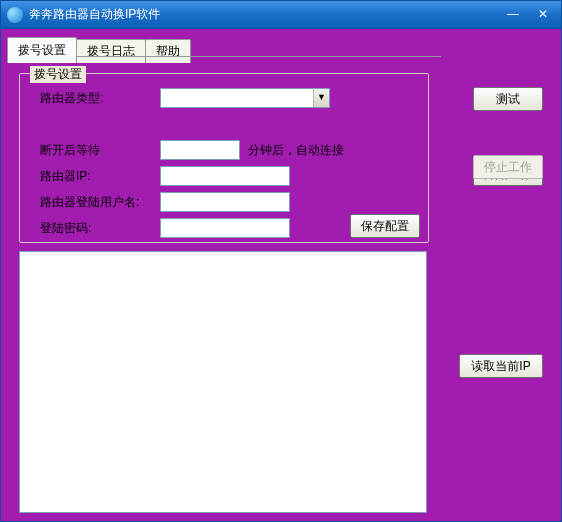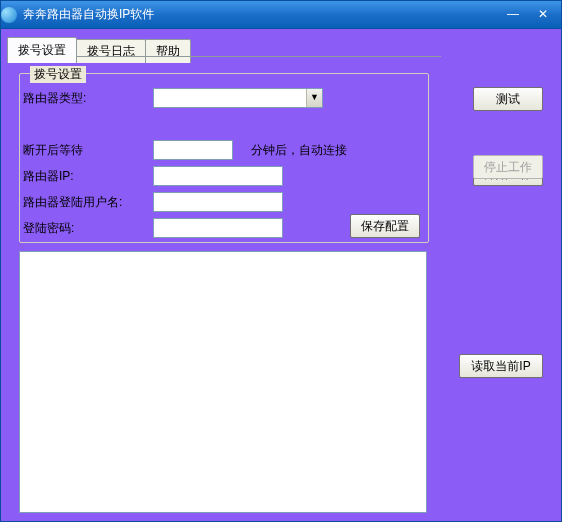--- a/index.html
+++ b/index.html
@@ -19,20 +19,21 @@
   display: flex;
   flex-direction: column;
 }
 .titlebar {
   height: 28px;
   background: linear-gradient(to bottom, #3e95e8 0%, #1c6fc9 50%, #0a5fb8 100%);
   display: flex;
   align-items: center;
   color: #fff;
   font-size: 12px;
+  padding-left: 6px;
   border-bottom: 1px solid #0a4f9c;
 }
 .app-icon {
   width: 16px;
   height: 16px;
   border-radius: 50%;
   background: radial-gradient(circle at 30% 30%, #9be0ff, #1e87d4);
   margin-right: 6px;
   flex-shrink: 0;
 }
@@ -43,21 +44,21 @@
   height: 18px;
   color: #fff;
   font-size: 12px;
   text-align: center;
   line-height: 16px;
   cursor: default;
   font-family: Arial, sans-serif;
 }
 .client {
   flex: 1;
-  background: #8b5cf6;
+  background: #a21caf;
   position: relative;
 }
 .tabs {
   position: absolute;
   left: 6px;
   top: 8px;
   display: flex;
   align-items: flex-end;
 }
 .tab {
@@ -96,25 +97,24 @@
 .group-title {
   position: absolute;
   top: -8px;
   left: 10px;
   background: #ece9d8;
   padding: 0 4px;
   font-size: 12px;
 }
 .form-row {
   position: absolute;
-  left: 3px;
+  left: 20px;
   display: flex;
   align-items: center;
   height: 20px;
-  gap: 10px;
 }
 .form-label { width: 120px; }
 .text-input {
   width: 130px;
   height: 20px;
   border: 1px solid #7f9db9;
   background: #fff;
   font-size: 12px;
   padding: 1px 3px;
 }

